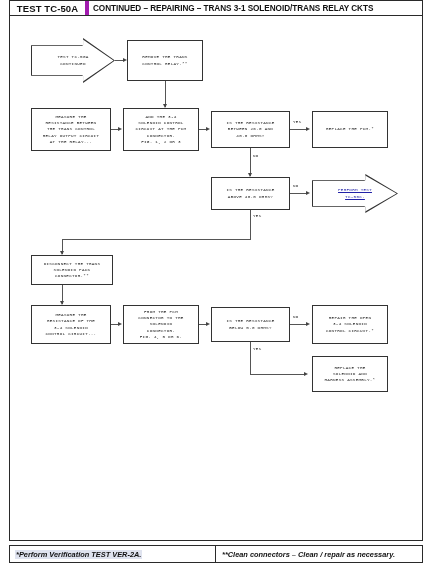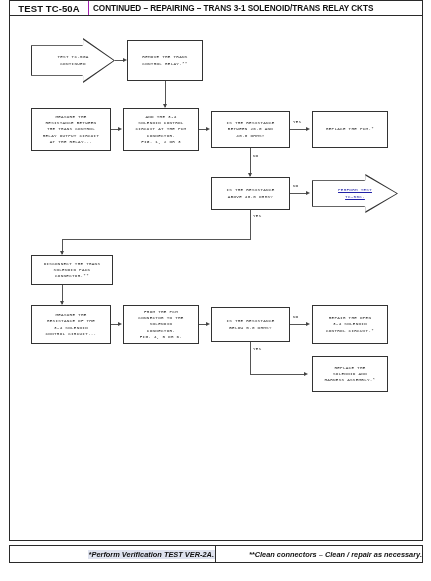--- a/index.html
+++ b/index.html
@@ -28,21 +28,21 @@
     left: 9px; top: 0px;
     width: 414px; height: 16px;
     border: 1px solid #2a2a2a;
     background: #ffffff;
     overflow: hidden;
   }
   .header-testbox {
     position: absolute;
     left: 0px; top: 0px;
     width: 79px; height: 14px;
-    border-right: 1px solid #a21caf;
+    border-right: 4px solid #a21caf;
     display: flex; align-items: center; justify-content: center;
     font-size: 9.5px; font-weight: bold; letter-spacing: .1px;
     color: #111;
     white-space: nowrap;
   }
   .header-title {
     position: absolute;
     left: 83px; top: 0px;
     height: 14px;
     display: flex; align-items: center;
@@ -134,21 +134,20 @@
   .footer-cell {
     height: 100%;
     display: flex; align-items: center;
     font-size: 7.4px;
     font-weight: bold;
     font-style: italic;
     color: #111;
     padding-left: 5px;
     white-space: nowrap;
     overflow: hidden;
-    justify-content: flex-end;
   }
   .footer-left {
     width: 50%;
     border-right: 1px solid #2a2a2a;
   }
   .footer-left .fl-text {
     background: #dfe3ef;
     padding: 0 1px;
   }
   .footer-right { width: 50%; padding-left: 6px; }

